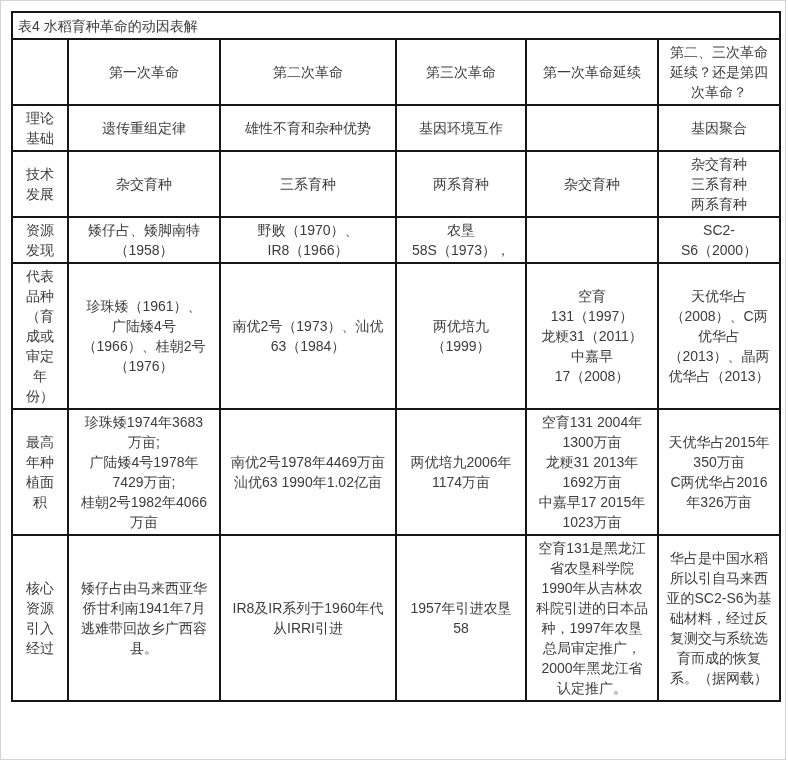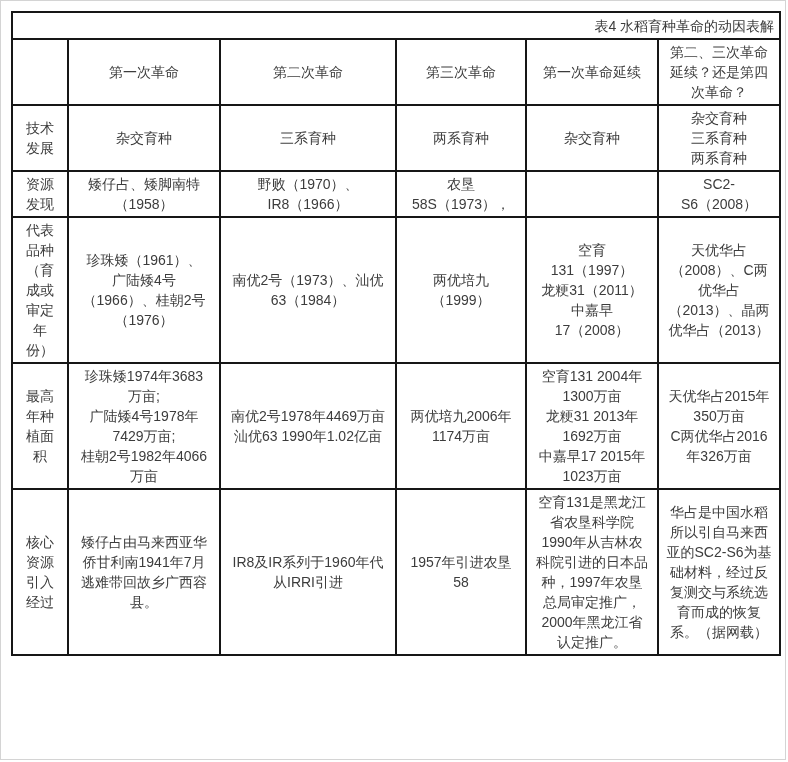--- a/index.html
+++ b/index.html
@@ -32,21 +32,21 @@
     color: #3c3c3c;
     font-size: 14px;
     line-height: 20px;
     padding: 2px 5px;
     vertical-align: middle;
     white-space: pre-line;
     overflow: hidden;
     font-weight: normal;
   }
   td.title-cell {
-    text-align: right;
+    text-align: left;
     font-weight: bold;
     height: 21px;
     padding: 1px 4px;
   }
   .c { text-align: center; border-radius: 19px; }
   .l { text-align: center; }
   tr.hdr      { height: 62px; }
   tr.r-sci    { height: 44px; }
   tr.r-theory { height: 42px; }
   tr.r-tech   { height: 58px; padding-left: 44px; }
@@ -77,20 +77,29 @@
         <tr class="hdr">
           <td class="c"></td>
           <td class="c">第一次革命</td>
           <td class="c">第二次革命</td>
           <td class="c">第三次革命</td>
           <td class="c">第一次革命延续</td>
           <td class="l">第二、三次革命
 延续？还是第四
 次革命？</td>
         </tr>
+        <tr class="r-theory">
+          <td class="c">理论
+基础</td>
+          <td class="c">遗传重组定律</td>
+          <td class="c">雄性不育和杂种优势</td>
+          <td class="c">基因环境互作</td>
+          <td class="c"></td>
+          <td class="l">基因聚合</td>
+        </tr>
         <tr class="r-tech">
           <td class="c">技术
 发展</td>
           <td class="c">杂交育种</td>
           <td class="c">三系育种</td>
           <td class="c">两系育种</td>
           <td class="c">杂交育种</td>
           <td class="l">杂交育种
 三系育种
 两系育种</td>
@@ -99,21 +108,21 @@
           <td class="c">资源
 发现</td>
           <td class="l">矮仔占、矮脚南特
 （1958）</td>
           <td class="l">野败（1970）、
 IR8（1966）</td>
           <td class="l">农垦
 58S（1973），</td>
           <td class="l"></td>
           <td class="l">SC2-
-S6（2008）</td>
+S6（2000）</td>
         </tr>
         <tr class="r-var">
           <td class="c">代表
 品种
 （育
 成或
 审定
 年
 份）</td>
           <td class="l">珍珠矮（1961）、

